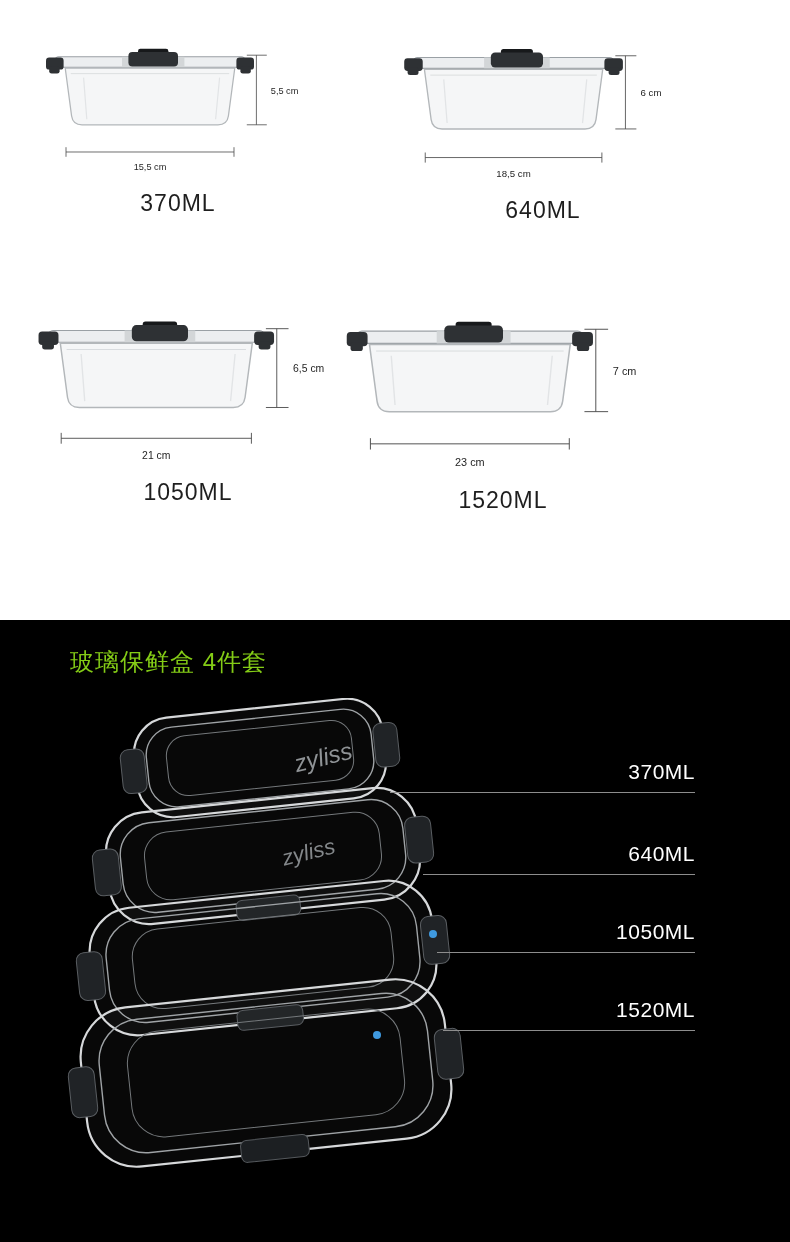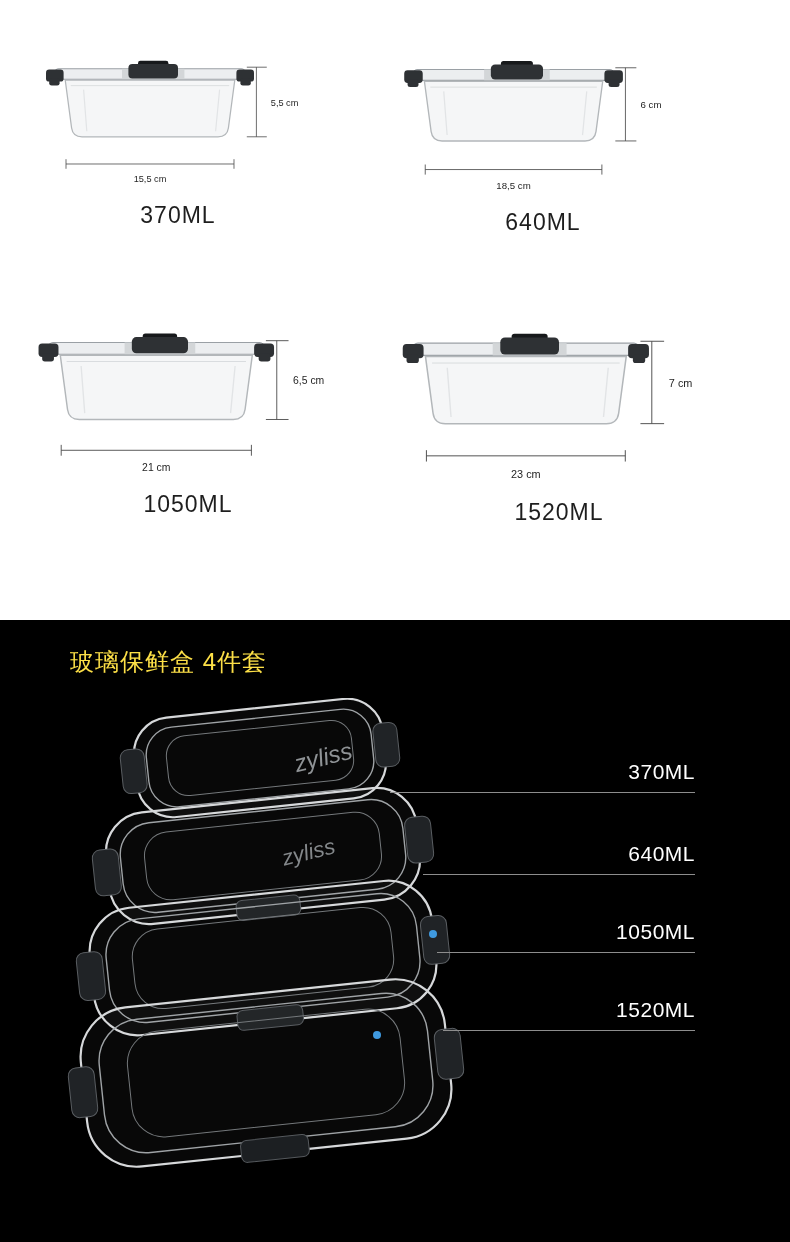--- a/index.html
+++ b/index.html
@@ -1,32 +1,32 @@
 <!DOCTYPE html>
 <html><head>
 <meta charset="utf-8">
 <style>
   * { margin:0; padding:0; box-sizing:border-box; }
   body { background:#dcdcdc; font-family:"Liberation Sans", sans-serif; }
   .page { width:790px; height:1242px; margin:0 auto; background:#ffffff; overflow:hidden; position:relative; }
 
   
-  .specs { height:620px; background:#ffffff; padding-top:56px; }
+  .specs { height:620px; background:#ffffff; padding-top:44px; }
   .spec-row { display:flex; justify-content:flex-start; align-items:flex-start; }
   .spec-row.row1 { padding-left:42px; gap:86px; }
-  .spec-row.row2 { padding-left:34px; gap:56px; margin-top:92px; }
+  .spec-row.row2 { padding-left:34px; margin-top:92px; }
   .spec-item { display:flex; flex-direction:column; align-items:center; }
   .spec-item svg { display:block; }
   .d0 { width:272px; } .d1 { width:286px; } .d2 { width:308px; } .d3 { width:322px; }
   .volume { margin-top:8px; font-size:23px; color:#1e1e1e; letter-spacing:1px; }
   svg text { font-family:"Liberation Sans", sans-serif; }
 
   
   .set { position:relative; height:622px; background:#000000; }
-  .set-title { position:absolute; left:70px; top:26px; font-size:24px; font-weight:500; color:#fde047; letter-spacing:1px; }
+  .set-title { position:absolute; left:70px; top:26px; font-size:24px; font-weight:500; color:#84cc16; letter-spacing:1px; }
   .stack-svg { position:absolute; left:55px; top:78px; width:420px; height:475px; }
   .callout { position:absolute; right:95px; text-align:right; color:#ffffff; font-size:21px; letter-spacing:0.5px; border-bottom:1px solid #8d8d8d; padding-bottom:8px; }
   .c1 { top:140px; width:305px; }
   .c2 { top:222px; width:272px; }
   .c3 { top:300px; width:258px; }
   .c4 { top:378px; width:252px; }
   .disclaimer { position:absolute; left:86px; bottom:20px; color:#828282; font-size:17px; letter-spacing:1px; }
 </style>
 </head>
 <body>

